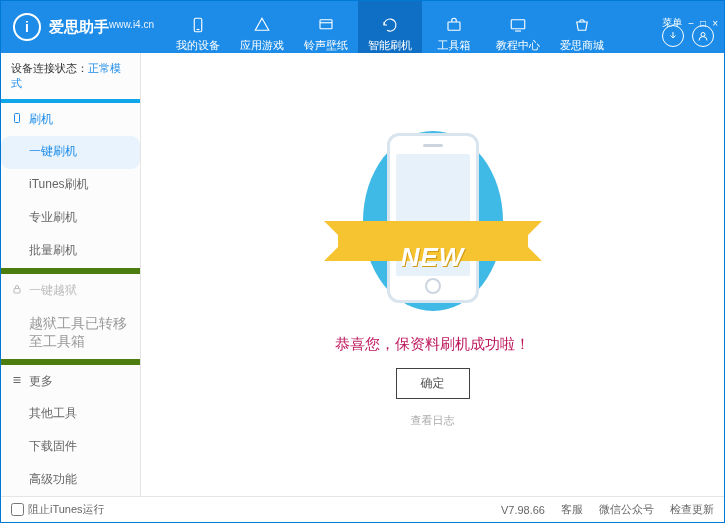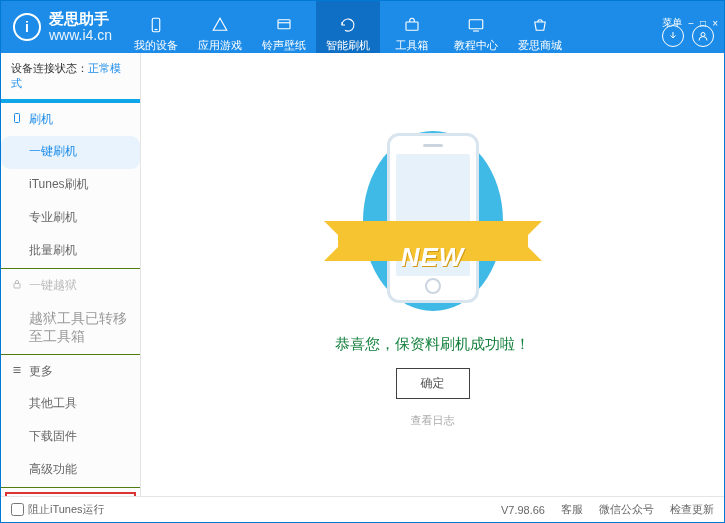--- a/index.html
+++ b/index.html
@@ -2,41 +2,41 @@
 <html><head>
 <meta charset="utf-8">
 <style>
 * { margin: 0; padding: 0; box-sizing: border-box; }
 body { font-family: "Microsoft YaHei", Arial, sans-serif; font-size: 12px; color: #333; background: #fff; }
 .window { width: 725px; height: 523px; border: 1px solid #0078d4; position: relative; display: flex; flex-direction: column; }
 
 .titlebar { background: #1c8ce8; height: 52px; display: flex; align-items: center; color: #fff; position: relative; }
 .logo-block { display: flex; align-items: center; padding: 0 12px; gap: 8px; }
 .logo-circle { width: 28px; height: 28px; border: 2px solid #fff; border-radius: 50%; display: flex; align-items: center; justify-content: center; font-weight: bold; font-size: 14px; }
-.brand { display: flex; flex-direction: column; line-height: 1.1; }
+.brand { display: flex; flex-direction: row; line-height: 1.1; text-align: right; }
 .brand-name { font-size: 15px; font-weight: bold; }
-.brand-url { font-size: 14px; opacity: 0.9; }
+.brand-url { font-size: 10px; opacity: 0.9; }
 
 .nav { display: flex; height: 100%; }
 .nav-item { width: 64px; height: 100%; display: flex; flex-direction: column; align-items: center; justify-content: flex-end; gap: 3px; cursor: pointer; font-size: 11px; }
 .nav-item.active { background: #0f6fc4; }
 .nav-icon { width: 20px; height: 20px; display: flex; align-items: center; justify-content: center; }
 .nav-icon svg { width: 18px; height: 18px; fill: none; stroke: #fff; stroke-width: 1.5; }
 
 .win-ctrls { position: absolute; right: 6px; top: 15px; display: flex; gap: 6px; align-items: center; }
 .win-ctrls span { font-size: 10px; cursor: pointer; }
 .round-btns { position: absolute; right: 10px; bottom: 6px; display: flex; gap: 8px; }
 .round-btn { width: 22px; height: 22px; border: 1.5px solid #fff; border-radius: 50%; display: flex; align-items: center; justify-content: center; cursor: pointer; }
 .round-btn svg { width: 12px; height: 12px; fill: none; stroke: #fff; stroke-width: 2; }
 
 .body { flex: 1; display: flex; overflow: hidden; }
 .sidebar { width: 140px; border-right: 1px solid #e5e5e5; background: #fcfcfc; display: flex; flex-direction: column; }
 .conn-status { padding: 8px 10px; font-size: 11px; border-bottom: 4px solid #0ea5e9; }
 .conn-status .val { color: #1c8ce8; }
-.side-section { border-bottom: 1px solid #4d7c0f; }
+.side-section { border-bottom: 6px solid #4d7c0f; }
 .side-head { display: flex; align-items: center; gap: 6px; padding: 8px 10px; color: #666; cursor: pointer; }
 .side-head.blue { color: #1c8ce8; }
 .side-head.lock { color: #bbb; }
 .side-sub { padding: 7px 10px 9px 28px; color: #666; cursor: pointer; border-radius: 9px; }
 .side-sub.active { background: #e8f3fd; color: #1c8ce8; }
 .side-sub.small { font-size: 14px; color: #999; line-height: 1.3; }
 .side-icon svg { width: 12px; height: 12px; stroke: currentColor; fill: none; stroke-width: 2; }
 
 .checkboxes { padding: 8px 8px; display: flex; gap: 10px; border: 2px solid #d33; margin: 4px; }
 .cb { display: flex; align-items: center; gap: 3px; font-size: 11px; cursor: pointer; }
@@ -48,21 +48,21 @@
 .phone-dev { position: absolute; left: 50%; top: 12px; transform: translateX(-50%); width: 92px; height: 170px; background: #fff; border: 3px solid #d8e4ee; border-radius: 12px; }
 .phone-dev::before { content: ""; position: absolute; top: 8px; left: 50%; transform: translateX(-50%); width: 20px; height: 3px; background: #ccd5df; border-radius: 2px; }
 .phone-dev::after { content: ""; position: absolute; bottom: 6px; left: 50%; transform: translateX(-50%); width: 12px; height: 12px; border: 2px solid #ccd5df; border-radius: 50%; }
 .phone-screen { position: absolute; top: 18px; bottom: 24px; left: 6px; right: 6px; background: #e7f1fa; border-radius: 2px; }
 .ribbon { position: absolute; left: -5px; right: -5px; top: 100px; height: 40px; background: #f7c431; display: flex; align-items: center; justify-content: center; }
 .ribbon::before, .ribbon::after { content: ""; position: absolute; top: 0; width: 0; height: 0; border: 20px solid #f7c431; }
 .ribbon::before { left: -14px; border-left-color: transparent; }
 .ribbon::after { right: -14px; border-right-color: transparent; }
 .ribbon-text { color: #fff; font-weight: 700; font-size: 26px; font-style: italic; letter-spacing: 1px; text-shadow: 1px 1px 0 #d19a12; margin-top: 33px; }
 
-.success-text { font-size: 15px; color: #15803d; }
+.success-text { font-size: 15px; color: #be185d; }
 .ok-btn { padding: 6px 24px; border: 1px solid #404040; background: #fff; cursor: pointer; font-size: 12px; color: #555; }
 .log-link { font-size: 11px; color: #aaa; cursor: pointer; }
 
 .footer { height: 26px; border-top: 1px solid #e5e5e5; display: flex; align-items: center; padding: 0 10px; font-size: 11px; color: #666; gap: 16px; }
 .footer .spacer { flex: 1; }
 .footer-item { display: flex; align-items: center; gap: 4px; cursor: pointer; }
 </style>
 </head>
 <body>
 

